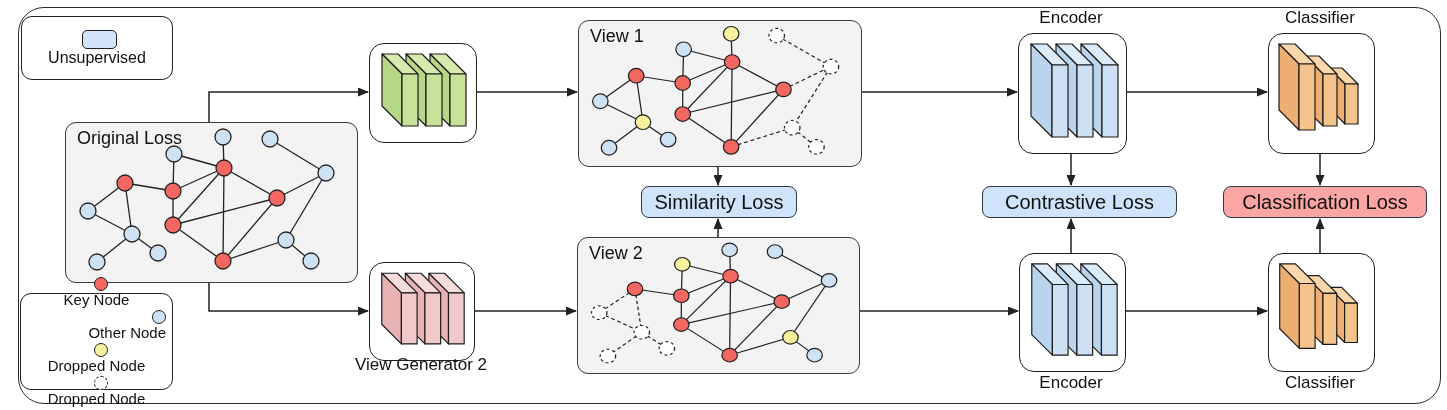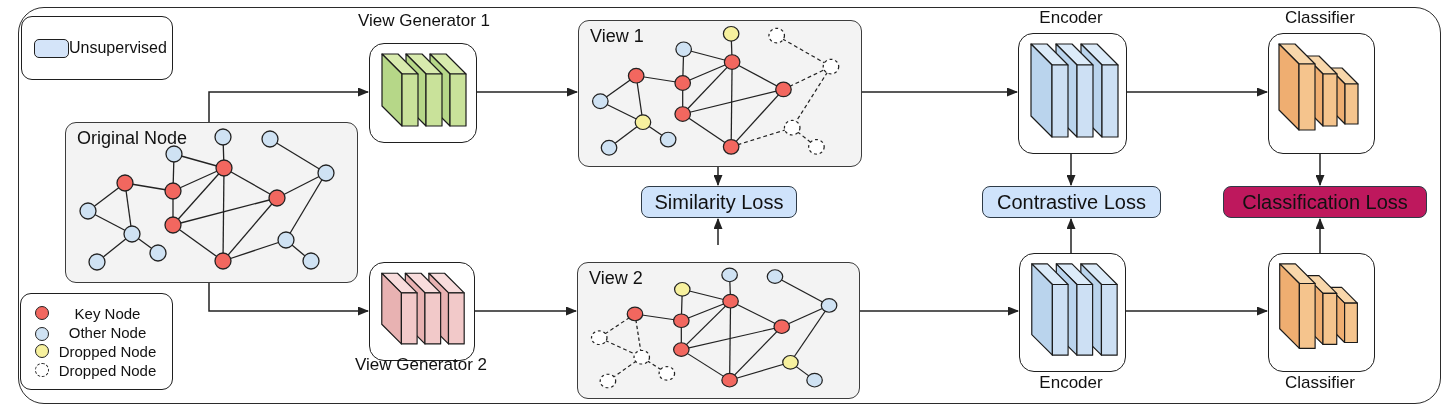--- a/index.html
+++ b/index.html
@@ -15,21 +15,21 @@
     border:1.4px solid #3c3c3c;border-radius:11px;background:#f3f3f3;text-align:center;
   }
   .stack-box{
     border:1.4px solid #1f1f1f;border-radius:15px;background:#ffffff;
     display:flex;align-items:center;justify-content:center;
   }
   .legend-box{
     border:1.5px solid #1f1f1f;border-radius:11px;background:#ffffff;
     display:flex;flex-direction:column;justify-content:center;padding:6px 8px;box-sizing:border-box;
   }
-  .legend-row{display:flex;align-items:center;margin:3px 0;}
+  .legend-row{display:flex;align-items:center;margin:3px 0;flex-direction:column;}
   .swatch{width:33px;height:17px;border-radius:5px;border:1.4px solid #1f1f1f;flex:0 0 auto;margin-left:4px;}
   .legend-label{flex:1;text-align:center;font-size:16px;}
   .node-dot{width:14px;height:14px;border-radius:50%;flex:0 0 auto;margin-left:8px;box-sizing:border-box;}
   .legend-node-label{flex:1;text-align:center;font-size:15px;}
   .box-title{position:absolute;left:11px;top:5px;font-size:18px;}
   .float-label{position:absolute;transform:translateX(-50%);font-size:17px;white-space:nowrap;}
   .badge{
     position:absolute;border:1.5px solid #2e3a46;border-radius:8px;
     display:flex;align-items:center;justify-content:center;
     font-size:20px;box-sizing:border-box;
@@ -106,21 +106,21 @@
         <circle cx="211" cy="75" r="8" fill="#f2675f" stroke="#222222" stroke-width="1.3"></circle>
         <circle cx="22" cy="88" r="8" fill="#cfe2f3" stroke="#222222" stroke-width="1.3"></circle>
         <circle cx="107" cy="102" r="8" fill="#f2675f" stroke="#222222" stroke-width="1.3"></circle>
         <circle cx="66" cy="111" r="8" fill="#cfe2f3" stroke="#222222" stroke-width="1.3"></circle>
         <circle cx="220" cy="117" r="8" fill="#cfe2f3" stroke="#222222" stroke-width="1.3"></circle>
         <circle cx="92" cy="130" r="8" fill="#cfe2f3" stroke="#222222" stroke-width="1.3"></circle>
         <circle cx="31" cy="139" r="8" fill="#cfe2f3" stroke="#222222" stroke-width="1.3"></circle>
         <circle cx="157" cy="138" r="8" fill="#f2675f" stroke="#222222" stroke-width="1.3"></circle>
         <circle cx="245" cy="138" r="8" fill="#cfe2f3" stroke="#222222" stroke-width="1.3"></circle>
       </svg>
-    <div class="box-title">Original Node</div>
+    <div class="box-title">Original Loss</div>
   </div>
 
   <div class="abs legend-box" style="left:20px;top:293px;width:153px;height:97px;padding:4px 6px;">
     <div class="legend-row" style="margin:1px 0;">
       <span class="node-dot" style="background: rgb(242, 103, 95); border: 1.6px solid rgb(34, 34, 34);"></span>
       <span class="legend-node-label">Key Node</span>
     </div>
     <div class="legend-row" style="margin:1px 0;align-items:flex-end;">
       <span class="node-dot" style="background: rgb(207, 226, 243); border: 1.6px solid rgb(34, 34, 34);"></span>
       <span class="legend-node-label">Other Node</span>
@@ -128,21 +128,20 @@
     <div class="legend-row" style="margin:1px 0;">
       <span class="node-dot" style="background: rgb(247, 241, 158); border: 1.6px solid rgb(34, 34, 34);"></span>
       <span class="legend-node-label">Dropped Node</span>
     </div>
     <div class="legend-row" style="margin:1px 0;">
       <span class="node-dot" style="background: rgb(255, 255, 255); border: 1.6px dashed rgb(34, 34, 34);"></span>
       <span class="legend-node-label">Dropped Node</span>
     </div>
   </div>
 
-  <div class="float-label" style="left:424px;top:11px;">View Generator 1</div>
   <div class="abs stack-box" style="left:369px;top:43px;width:106px;height:98px;">
     <svg width="106" height="98" viewBox="0 0 106 98">
         <polygon points="60,10 76,10 96,30 80,30" fill="#d8ebae" stroke="#1b1b1b" stroke-width="1.2" stroke-linejoin="round"></polygon>
         <polygon points="60,10 80,30 80,82 60,62" fill="#b6d788" stroke="#1b1b1b" stroke-width="1.2" stroke-linejoin="round"></polygon>
         <polygon points="80,30 96,30 96,82 80,82" fill="#c9e29a" stroke="#1b1b1b" stroke-width="1.2" stroke-linejoin="round"></polygon>
         <polygon points="36,10 52,10 72,30 56,30" fill="#d8ebae" stroke="#1b1b1b" stroke-width="1.2" stroke-linejoin="round"></polygon>
         <polygon points="36,10 56,30 56,82 36,62" fill="#b6d788" stroke="#1b1b1b" stroke-width="1.2" stroke-linejoin="round"></polygon>
         <polygon points="56,30 72,30 72,82 56,82" fill="#c9e29a" stroke="#1b1b1b" stroke-width="1.2" stroke-linejoin="round"></polygon>
         <polygon points="12,10 28,10 48,30 32,30" fill="#d8ebae" stroke="#1b1b1b" stroke-width="1.2" stroke-linejoin="round"></polygon>
         <polygon points="12,10 32,30 32,82 12,62" fill="#b6d788" stroke="#1b1b1b" stroke-width="1.2" stroke-linejoin="round"></polygon>
@@ -202,21 +201,21 @@
         <circle cx="66" cy="111" r="8" fill="#f7f19e" stroke="#222222" stroke-width="1.3"></circle>
         <circle cx="220" cy="117" r="8" fill="#ffffff" stroke="#222222" stroke-width="1.3" stroke-dasharray="3,3"></circle>
         <circle cx="92" cy="130" r="8" fill="#cfe2f3" stroke="#222222" stroke-width="1.3"></circle>
         <circle cx="31" cy="139" r="8" fill="#cfe2f3" stroke="#222222" stroke-width="1.3"></circle>
         <circle cx="157" cy="138" r="8" fill="#f2675f" stroke="#222222" stroke-width="1.3"></circle>
         <circle cx="245" cy="138" r="8" fill="#ffffff" stroke="#222222" stroke-width="1.3" stroke-dasharray="3,3"></circle>
       </svg>
     <div class="box-title">View 1</div>
   </div>
 
-  <div class="abs graph-box" style="left:577px;top:262px;width:281px;height:135px;">
+  <div class="abs graph-box" style="left:577px;top:237px;width:281px;height:135px;">
     <svg class="gsvg" viewBox="0 0 291 159" preserveAspectRatio="none">
         <line x1="157" y1="14" x2="158" y2="45" stroke="#222222" stroke-width="1.3"></line>
         <line x1="158" y1="45" x2="157" y2="138" stroke="#222222" stroke-width="1.3"></line>
         <line x1="204" y1="16" x2="260" y2="50" stroke="#222222" stroke-width="1.3"></line>
         <line x1="108" y1="31" x2="158" y2="45" stroke="#222222" stroke-width="1.3"></line>
         <line x1="108" y1="31" x2="107" y2="68" stroke="#222222" stroke-width="1.3"></line>
         <line x1="59" y1="60" x2="107" y2="68" stroke="#222222" stroke-width="1.3"></line>
         <line x1="59" y1="60" x2="22" y2="88" stroke="#222222" stroke-width="1.3" stroke-dasharray="4,3"></line>
         <line x1="59" y1="60" x2="66" y2="111" stroke="#222222" stroke-width="1.3" stroke-dasharray="4,3"></line>
         <line x1="22" y1="88" x2="66" y2="111" stroke="#222222" stroke-width="1.3" stroke-dasharray="4,3"></line>
@@ -247,22 +246,22 @@
         <circle cx="220" cy="117" r="8" fill="#f7f19e" stroke="#222222" stroke-width="1.3"></circle>
         <circle cx="92" cy="130" r="8" fill="#ffffff" stroke="#222222" stroke-width="1.3" stroke-dasharray="3,3"></circle>
         <circle cx="31" cy="139" r="8" fill="#ffffff" stroke="#222222" stroke-width="1.3" stroke-dasharray="3,3"></circle>
         <circle cx="157" cy="138" r="8" fill="#f2675f" stroke="#222222" stroke-width="1.3"></circle>
         <circle cx="245" cy="138" r="8" fill="#cfe2f3" stroke="#222222" stroke-width="1.3"></circle>
       </svg>
     <div class="box-title">View 2</div>
   </div>
 
   <div class="badge" style="left: 641px; top: 186px; width: 156px; height: 32px; background: rgb(207, 227, 251);">Similarity Loss</div>
-  <div class="badge" style="left: 982px; top: 186px; width: 179px; height: 32px; background: rgb(207, 227, 251);">Contrastive Loss</div>
-  <div class="badge" style="left: 1223px; top: 186px; width: 204px; height: 32px; background: #be185d;">Classification Loss</div>
+  <div class="badge" style="left: 982px; top: 186px; width: 195px; height: 32px; background: rgb(207, 227, 251);">Contrastive Loss</div>
+  <div class="badge" style="left: 1223px; top: 186px; width: 204px; height: 32px; background: #fca5a5;">Classification Loss</div>
 
   <div class="float-label" style="left:1071px;top:8px;">Encoder</div>
   <div class="abs stack-box" style="left:1018px;top:33px;width:107px;height:119px;">
     <svg width="107" height="119" viewBox="0 0 107 119">
         <polygon points="62,10 78,10 99,31 83,31" fill="#dcebf9" stroke="#1b1b1b" stroke-width="1.2" stroke-linejoin="round"></polygon>
         <polygon points="62,10 83,31 83,103 62,82" fill="#bad4ed" stroke="#1b1b1b" stroke-width="1.2" stroke-linejoin="round"></polygon>
         <polygon points="83,31 99,31 99,103 83,103" fill="#cde0f4" stroke="#1b1b1b" stroke-width="1.2" stroke-linejoin="round"></polygon>
         <polygon points="37,10 53,10 74,31 58,31" fill="#dcebf9" stroke="#1b1b1b" stroke-width="1.2" stroke-linejoin="round"></polygon>
         <polygon points="37,10 58,31 58,103 37,82" fill="#bad4ed" stroke="#1b1b1b" stroke-width="1.2" stroke-linejoin="round"></polygon>
         <polygon points="58,31 74,31 74,103 58,103" fill="#cde0f4" stroke="#1b1b1b" stroke-width="1.2" stroke-linejoin="round"></polygon>

